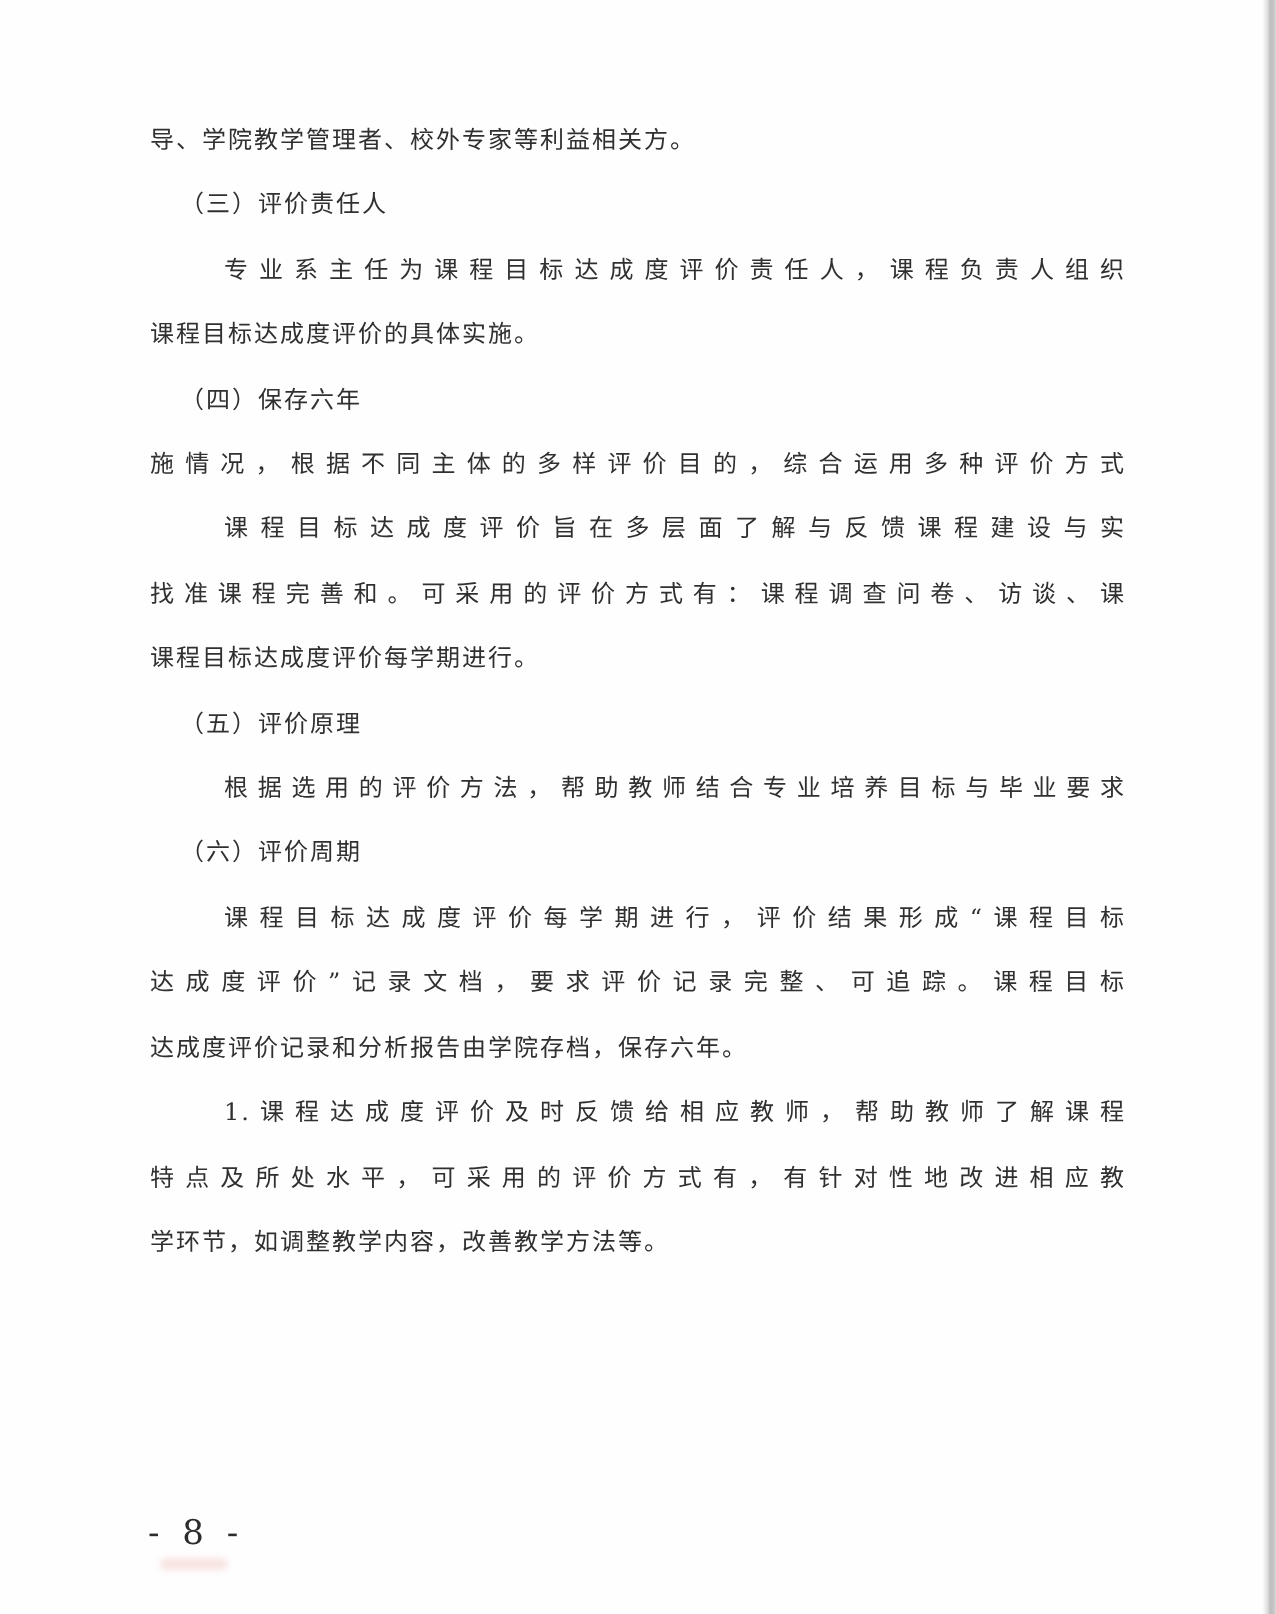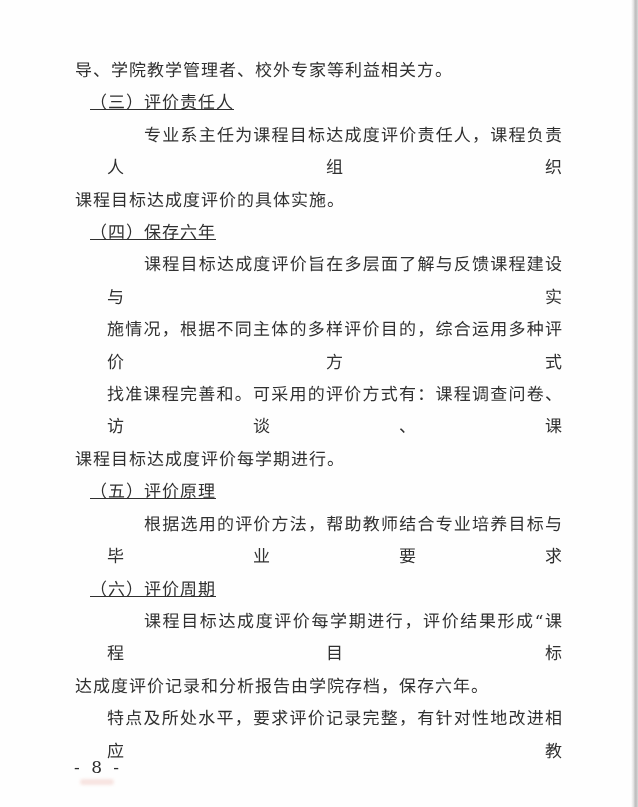--- a/index.html
+++ b/index.html
@@ -17,32 +17,32 @@
   }
   .content {
     position: absolute;
     left: 75px;
     top: 54px;
     width: 488px;
   }
   .line {
     margin: 0;
     padding: 0;
-    font-size: 17px;
+    font-size: 12px;
     line-height: 32.4px;
     letter-spacing: 1px;
     color: #303030;
     text-align: left;
   }
   
   .ip { text-indent: 37px; }
   
-  .ih { text-indent: 15px; text-decoration: underline; }
+  .ih { text-indent: 15px; }
   
-  .jf { text-align: justify; text-align-last: justify; margin-left: 32px; }
+  .jf { text-align: justify; text-align-last: justify; }
   .page-number {
     position: absolute;
     left: 74px;
     top: 753px;
     font-size: 17px;
     line-height: 28px;
     letter-spacing: 3px;
     color: #2c2c2c;
   }
   
@@ -69,28 +69,31 @@
 </head>
 <body>
 
 <div class="page">
   <div class="content">
     <p class="line">导、学院教学管理者、校外专家等利益相关方。</p>
     <p class="line ih">（三）评价责任人</p>
     <p class="line ip jf">专业系主任为课程目标达成度评价责任人，课程负责人组织</p>
     <p class="line">课程目标达成度评价的具体实施。</p>
     <p class="line ih">（四）保存六年</p>
+    <p class="line jf">施情况，根据不同主体的多样评价目的，综合运用多种评价方式</p>
     <p class="line ip jf">课程目标达成度评价旨在多层面了解与反馈课程建设与实</p>
-    <p class="line jf">施情况，根据不同主体的多样评价目的，综合运用多种评价方式</p>
     <p class="line jf">找准课程完善和。可采用的评价方式有：课程调查问卷、访谈、课</p>
     <p class="line">课程目标达成度评价每学期进行。</p>
     <p class="line ih">（五）评价原理</p>
     <p class="line ip jf">根据选用的评价方法，帮助教师结合专业培养目标与毕业要求</p>
     <p class="line ih">（六）评价周期</p>
     <p class="line ip jf">课程目标达成度评价每学期进行，评价结果形成“课程目标</p>
+    <p class="line jf">达成度评价”记录文档，要求评价记录完整、可追踪。课程目标</p>
     <p class="line">达成度评价记录和分析报告由学院存档，保存六年。</p>
-    <p class="line jf">特点及所处水平，要求评价记录完整，有针对性地改进相应教</p>
+    <p class="line ip jf">1.课程达成度评价及时反馈给相应教师，帮助教师了解课程</p>
+    <p class="line jf">特点及所处水平，可采用的评价方式有，有针对性地改进相应教</p>
+    <p class="line">学环节，如调整教学内容，改善教学方法等。</p>
   </div>
 
   <div class="page-number">- 8 -</div>
   <div class="smudge"></div>
   <div class="edge-strip"></div>
 </div>
 
 </body></html>

